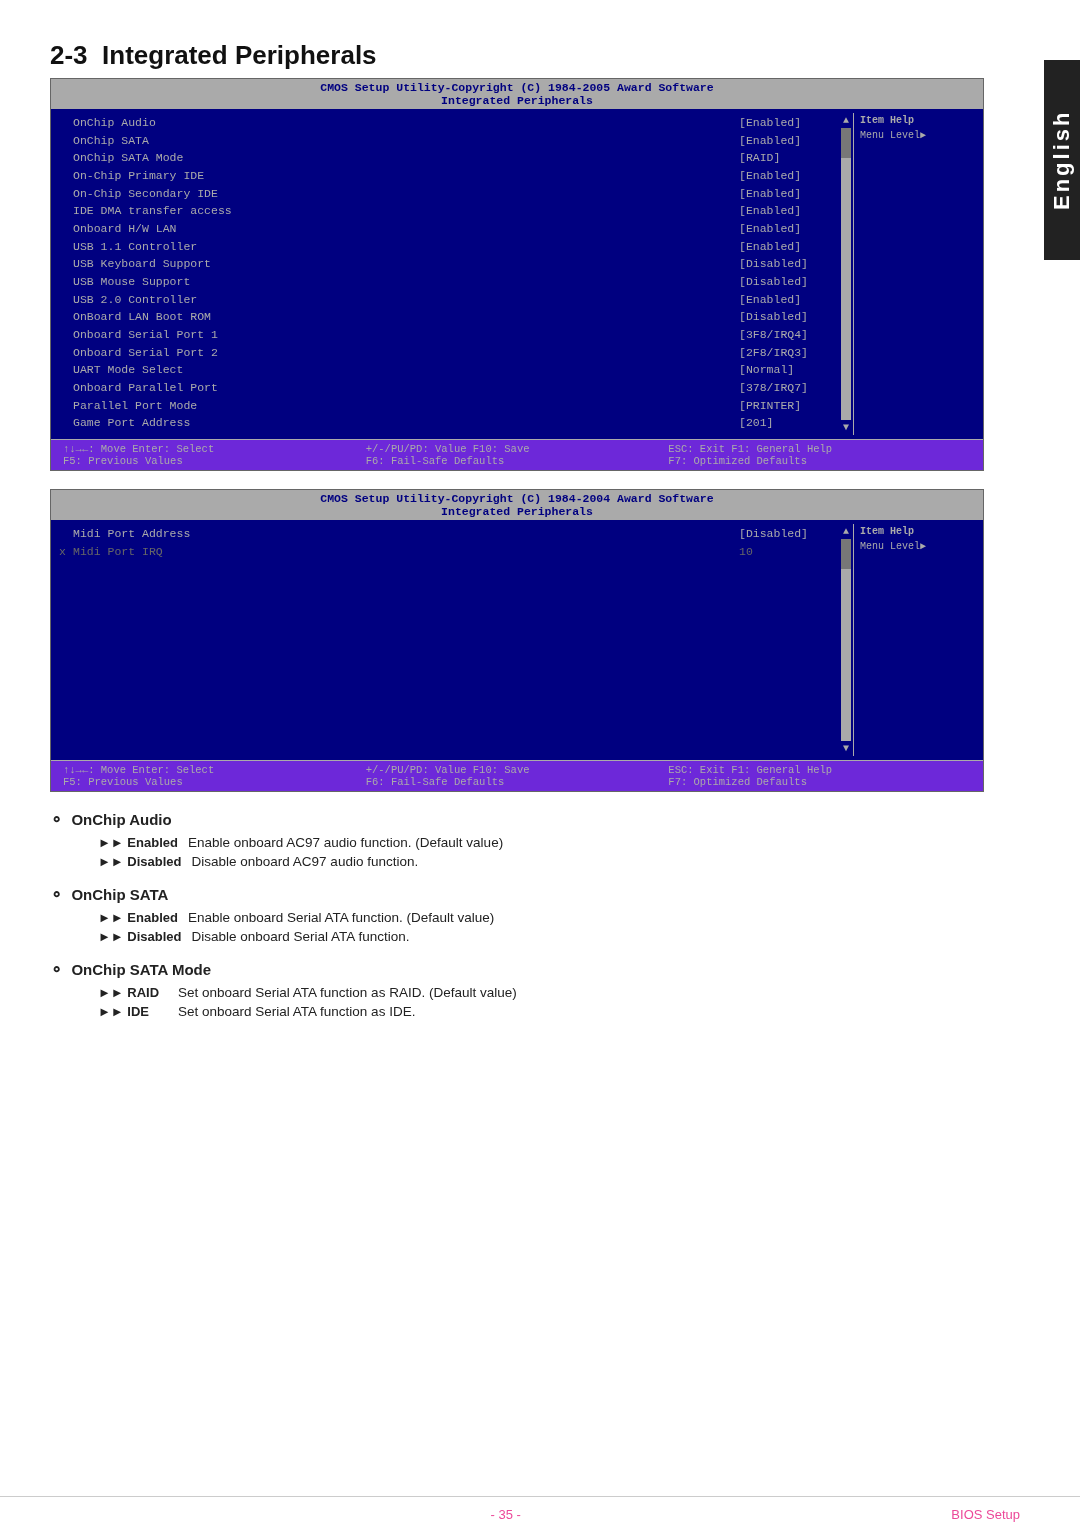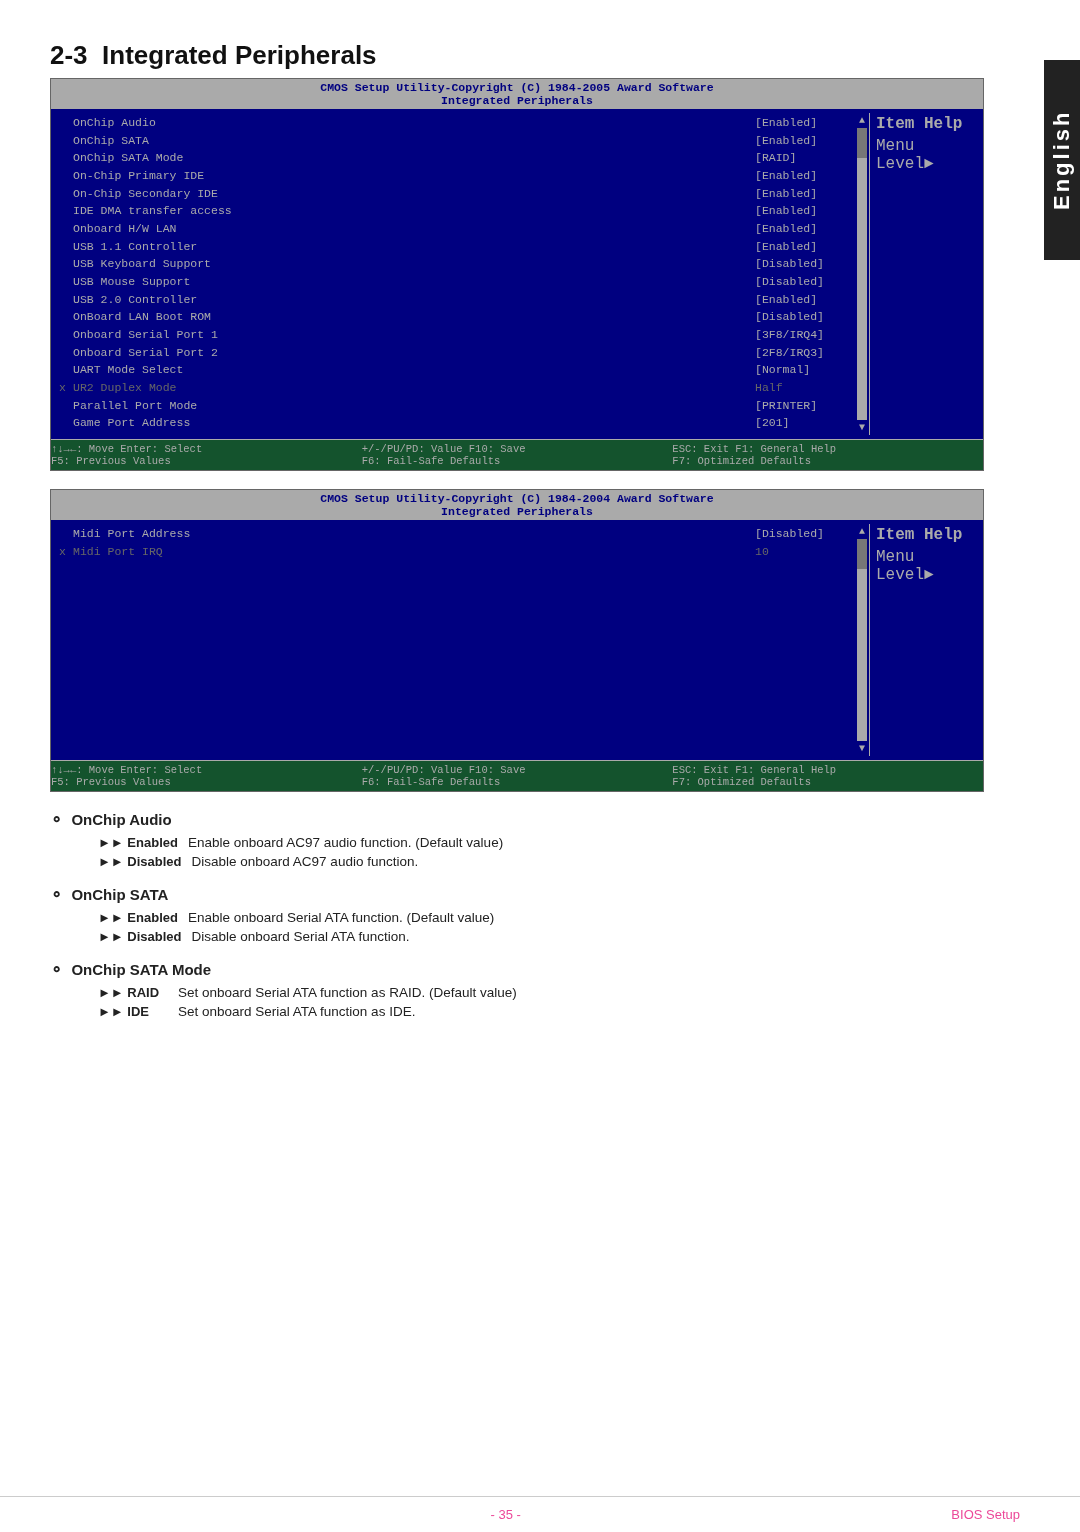--- a/index.html
+++ b/index.html
@@ -96,25 +96,25 @@
 
     .bios-scrollbar-thumb {
       width: 10px;
       height: 30px;
       background: #777;
       position: absolute;
       top: 0;
     }
 
     .bios-right {
-      width: 114px;
+      width: 130px;
       padding: 2px 6px;
       border-left: 1px solid #aaa;
       color: #aaa;
-      font-size: 16px;
+      font-size: 10px;
     }
 
     .bios-row {
       display: flex;
       justify-content: space-between;
       padding: 0 0 1px 0;
       line-height: 1.45;
     }
 
     .bios-row.disabled-row {
@@ -131,23 +131,23 @@
       width: 14px;
     }
 
     .bios-value {
       min-width: 100px;
       text-align: left;
       padding-left: 8px;
     }
 
     .bios-footer {
-      background: #14532d;
+      background: #6d28d9;
       color: #aaa;
-      padding: 3px 0;
+      padding: 3px 12px;
       font-family: 'Courier New', monospace;
       font-size: 10.5px;
       border-top: 1px solid #aaa;
     }
 
     .bios-footer-row {
       display: flex;
       justify-content: space-between;
     }
 
@@ -278,23 +278,23 @@
             <span class="bios-value">[3F8/IRQ4]</span>
           </div>
           <div class="bios-row">
             <span class="bios-label"><span class="x-prefix">  </span>Onboard Serial Port 2</span>
             <span class="bios-value">[2F8/IRQ3]</span>
           </div>
           <div class="bios-row">
             <span class="bios-label"><span class="x-prefix">  </span>UART Mode Select</span>
             <span class="bios-value">[Normal]</span>
           </div>
-          <div class="bios-row disabled-row">
-            <span class="bios-label"><span class="x-prefix">x </span>UR2 Duplex Mode</span>
-            <span class="bios-value">Half</span>
+          <div class="bios-row">
+            <span class="bios-label"><span class="x-prefix">  </span>Onboard Parallel Port</span>
+            <span class="bios-value">[378/IRQ7]</span>
           </div>
           <div class="bios-row">
             <span class="bios-label"><span class="x-prefix">  </span>Parallel Port Mode</span>
             <span class="bios-value">[PRINTER]</span>
           </div>
           <div class="bios-row">
             <span class="bios-label"><span class="x-prefix">  </span>Game Port Address</span>
             <span class="bios-value">[201]</span>
           </div>
         </div>

